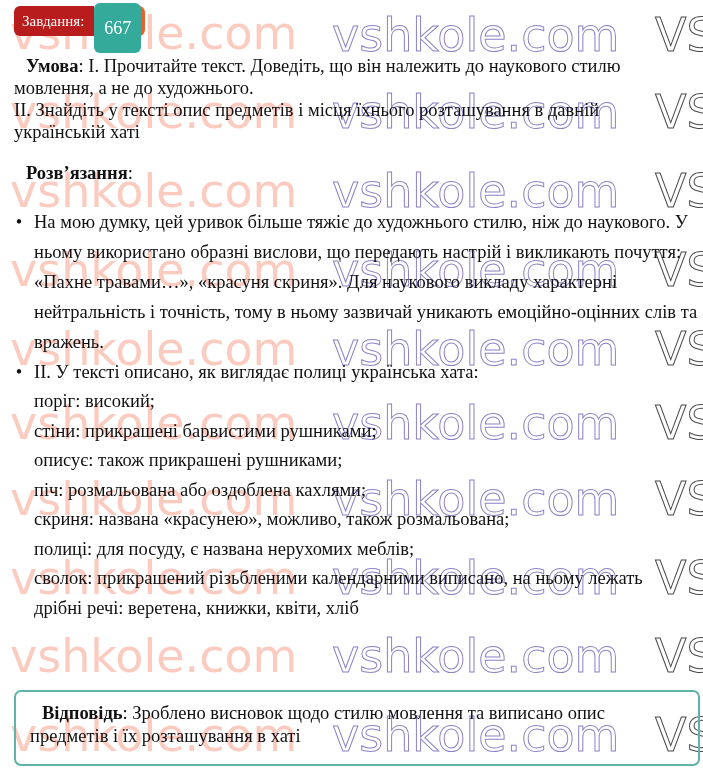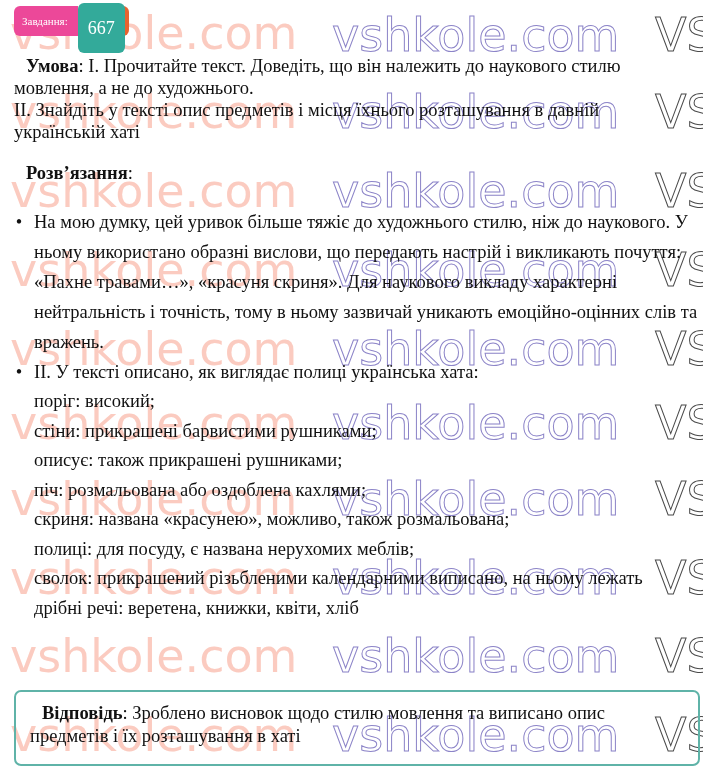--- a/index.html
+++ b/index.html
@@ -54,24 +54,24 @@
       position: absolute;
       left: 14px;
       top: 6px;
       height: 30px;
       display: flex;
       align-items: stretch;
       border-radius: 6px;
       overflow: visible;
     }
     .badge-label {
-      background: #ec4899;
+      background: #b91c1c;
       color: #ffffff;
       font-family: "Liberation Serif", serif;
-      font-size: 11px;
+      font-size: 15px;
       line-height: 30px;
       padding: 0 10px 0 8px;
       border-radius: 6px 0 0 6px;
     }
     .badge-number {
       background: #33aa9a;
       color: #ffffff;
       font-family: "Liberation Serif", serif;
       font-size: 18px;
       line-height: 36px;

